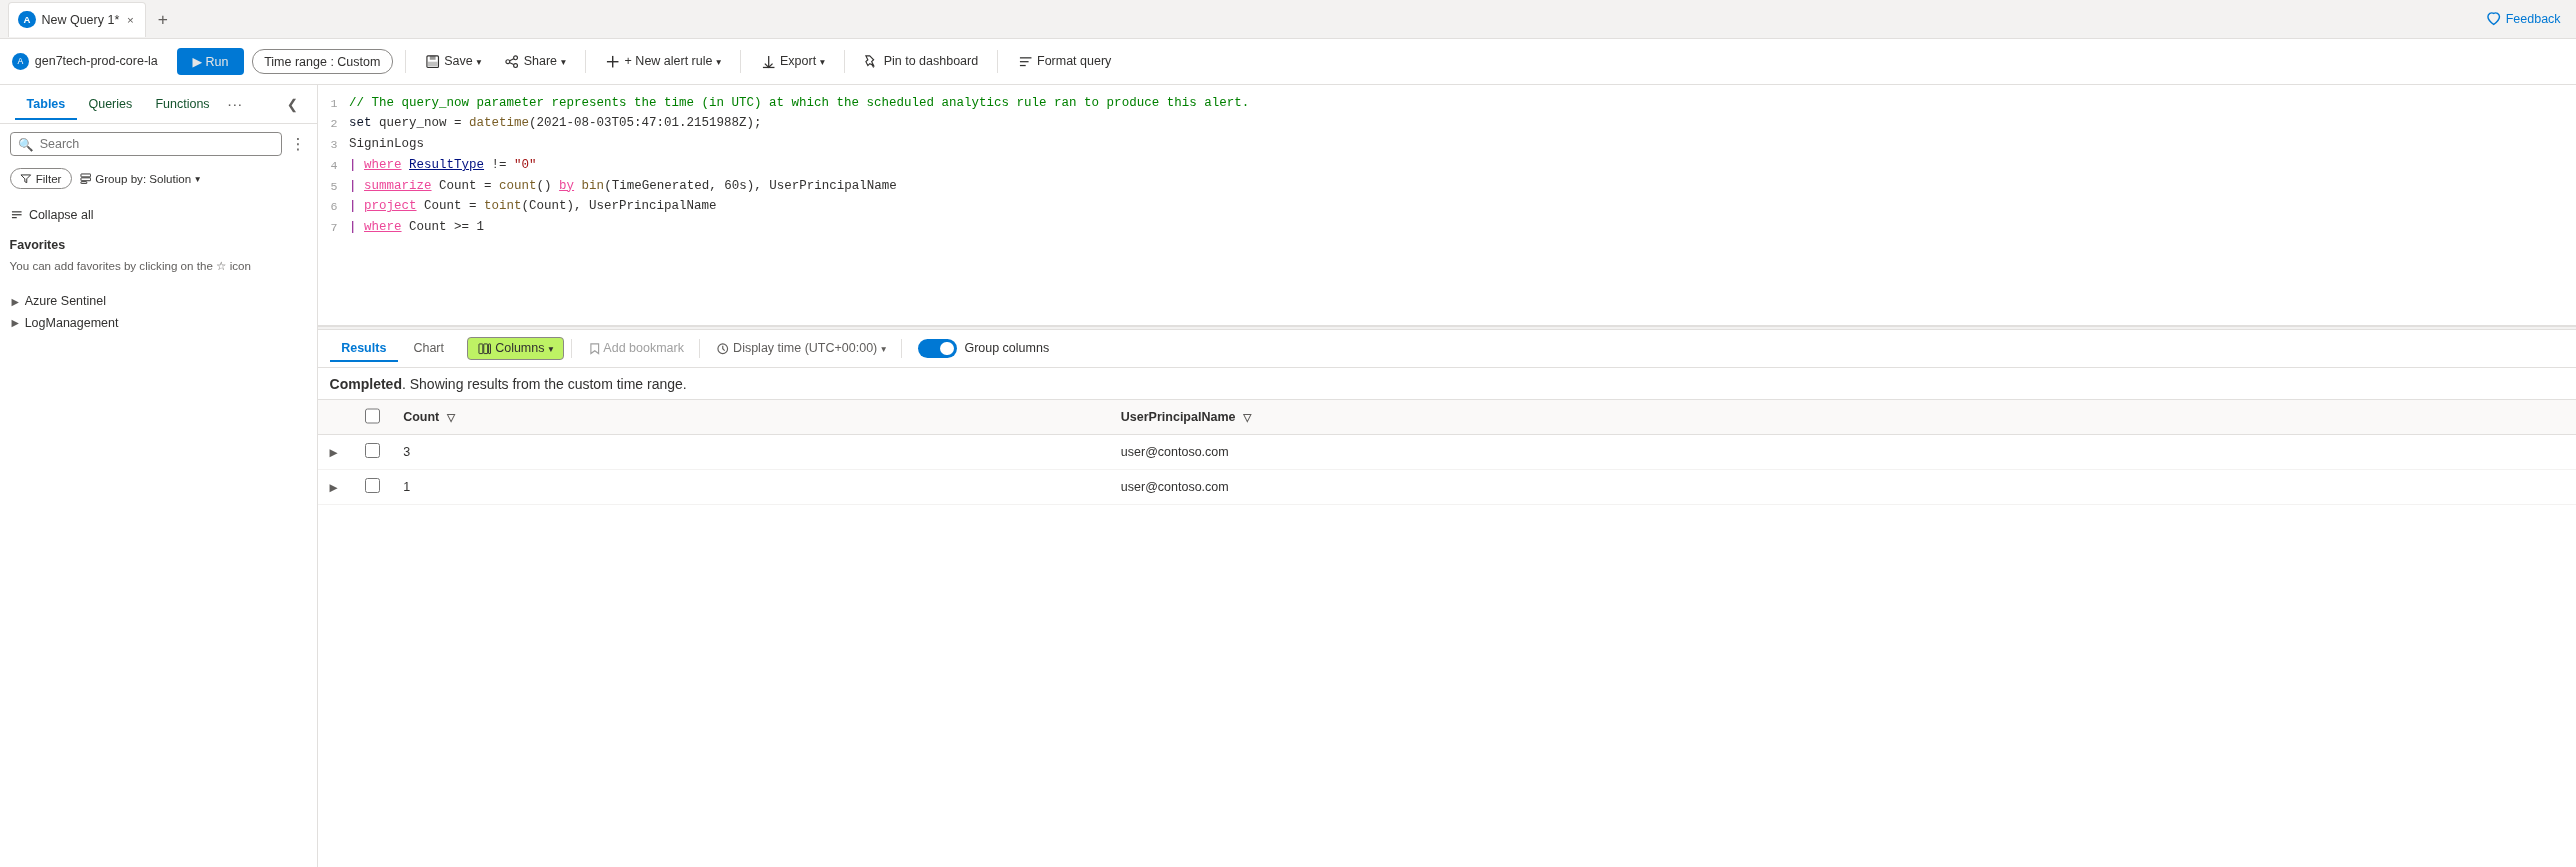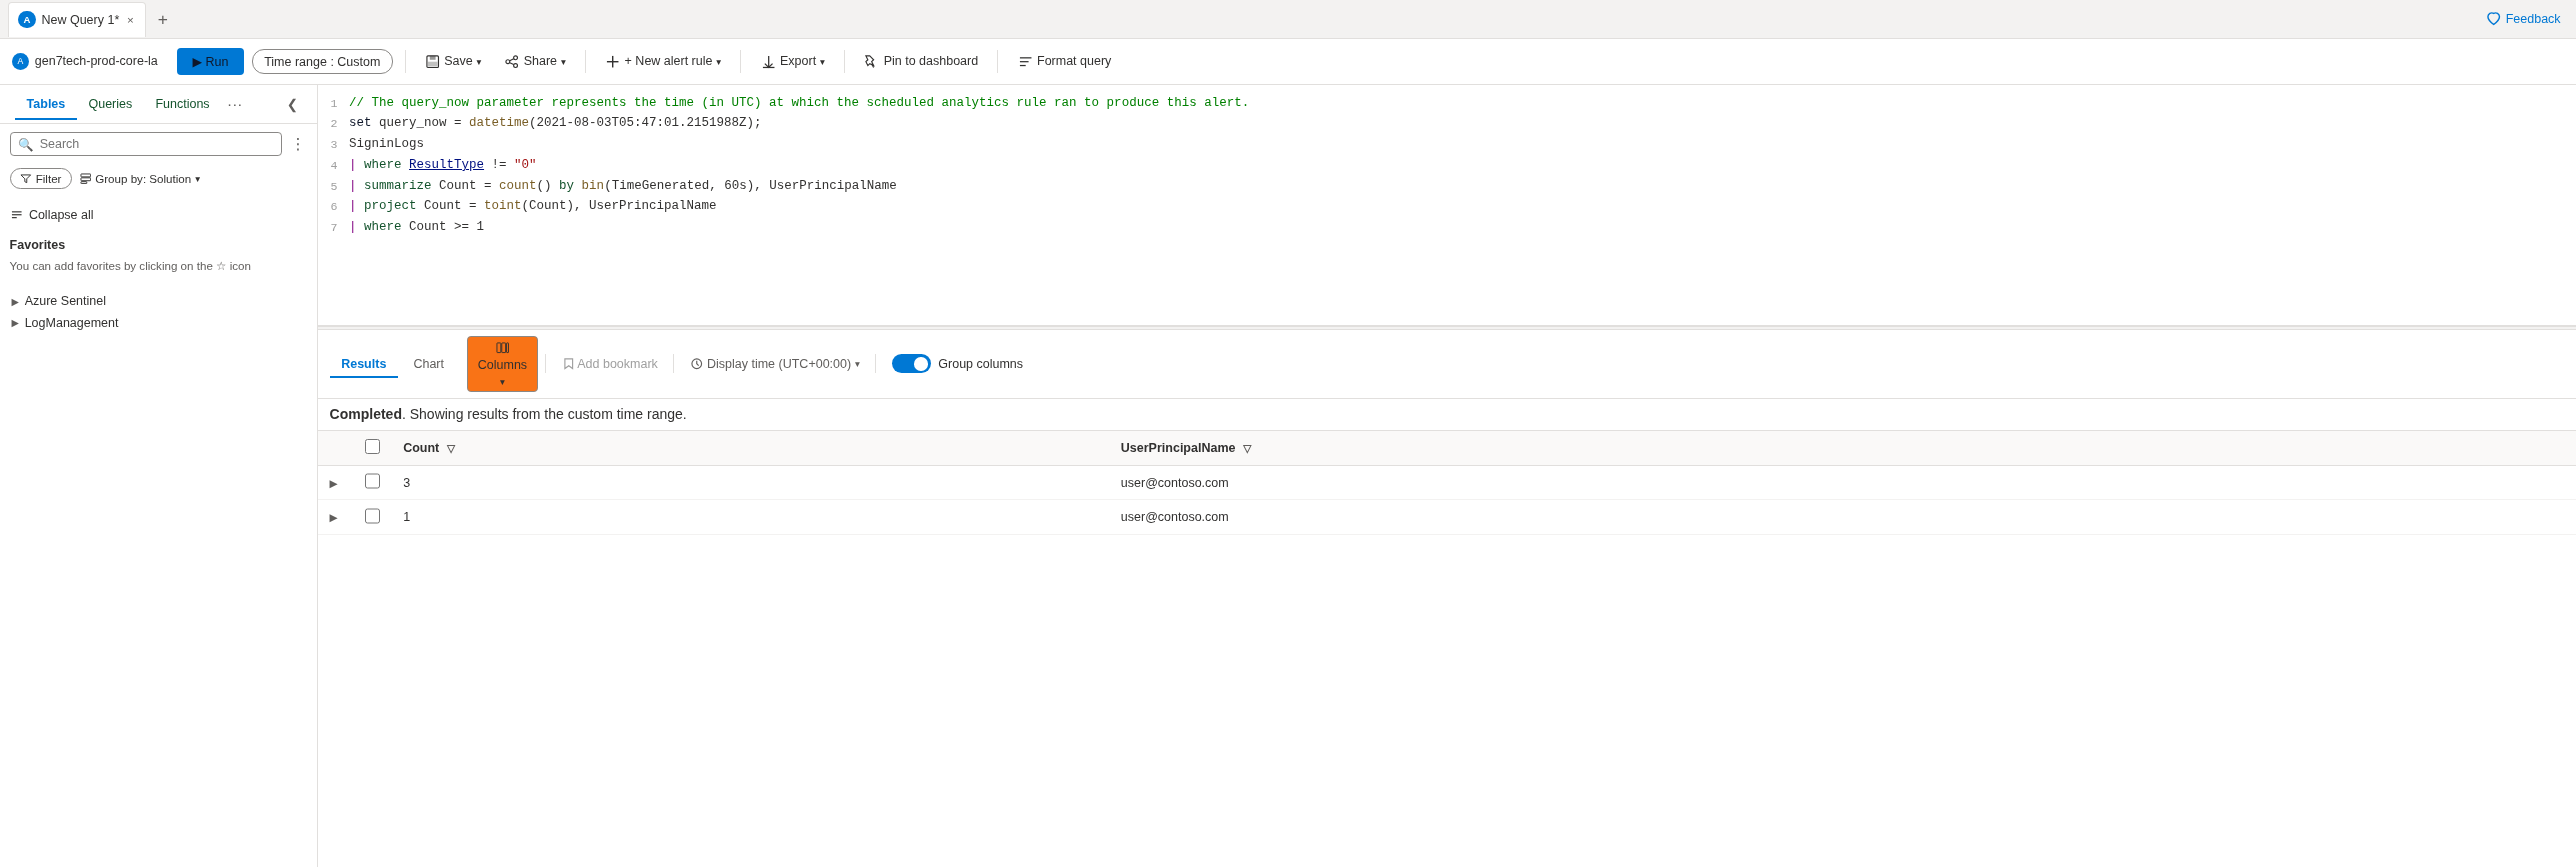--- a/index.html
+++ b/index.html
@@ -77,21 +77,21 @@
       margin-right: 11.6px;
     }
     .workspace-icon {
       width: 17.4px; height: 17.4px;
       background: #0078d4; border-radius: 50%;
       display: flex; align-items: center; justify-content: center;
       color: white; font-size: 8.7px;
     }
     .btn-run {
       background: #0078d4;
-      color: #0f172a;
+      color: #e5e5e5;
       border: none;
       border-radius: 3.9px;
       padding: 5.8px 15.4px;
       cursor: pointer;
       font-size: 12.5px;
       display: flex;
       align-items: center;
       gap: 3.9px;
     }
     .btn-outline {
@@ -277,21 +277,21 @@
       min-width: 31px;
       text-align: right;
       padding-right: 11.6px;
       user-select: none;
       font-size: 11.6px;
       padding-top: 1px;
     }
     .line-content { flex: 1; white-space: pre; }
     .c-comment { color: #008000; }
     .c-keyword { color: #0f172a; }
-    .c-keyword2 { color: #14532d; }
+    .c-keyword2 { color: #ec4899; text-decoration: underline; }
     .c-function { color: #795e26; }
     .c-string { color: #a31515; }
     .c-variable { color: #001080; }
     .c-pipe { color: #800080; }
     .c-underline { text-decoration: underline; }
 
     
     .results-panel {
       flex: 1;
       display: flex;
@@ -329,21 +329,21 @@
     .results-actions {
       display: flex;
       align-items: center;
       gap: 7.7px;
       margin-left: 7.7px;
     }
     .btn-columns {
       display: flex; align-items: center; gap: 3.9px;
       border: 1px solid #8a8886; border-radius: 3.9px;
       padding: 3.9px 9.6px; font-size: 12.5px; cursor: pointer;
-      background: #f97316; color: #323130; flex-direction: column;
+      background: #bef264; color: #323130;
     }
     .btn-bookmark {
       display: flex; align-items: center; gap: 2px;
       background: none; border: none;
       font-size: 12.5px; cursor: pointer; color: #a0a0a0;
       padding: 3.9px 7.7px;
     }
     .btn-display-time {
       display: flex; align-items: center; gap: 3.9px;
       background: none; border: none;

